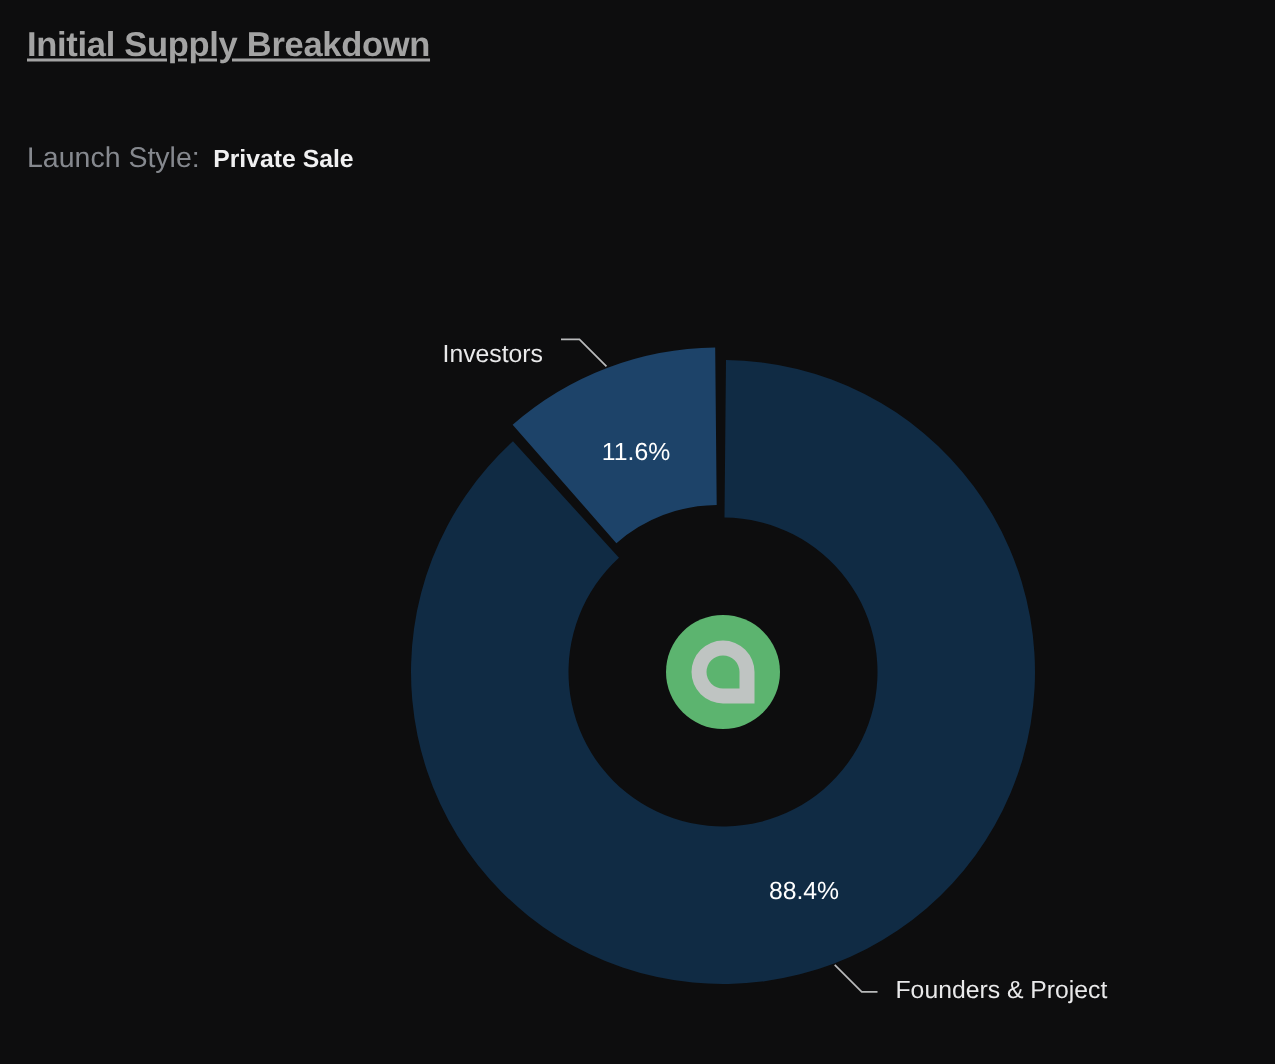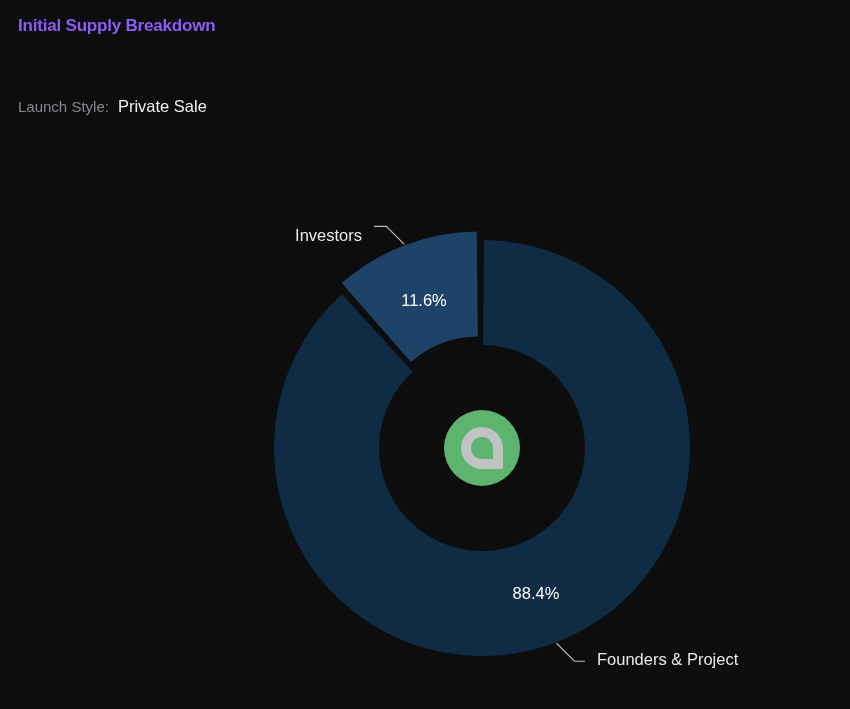--- a/index.html
+++ b/index.html
@@ -20,51 +20,52 @@
     position: absolute;
     inset: 0;
     background: #0d0d0e;
   }
 
   
   .title {
     position: absolute;
     left: 18px;
     top: 16px;
-    font-size: 17px;
+    font-size: 23px;
     font-weight: 700;
-    color: #8b5cf6;
+    color: #a3a3a3;
     letter-spacing: -0.2px;
     white-space: nowrap;
+    text-decoration: underline;
   }
   .meta-row {
     position: absolute;
     left: 18px;
     top: 94px;
     height: 24px;
     display: flex;
     align-items: center;
     white-space: nowrap;
   }
   .meta-group {
     display: flex;
     align-items: baseline;
   }
   .meta-group + .meta-group {
     margin-left: 54px;
   }
   .meta-label {
-    font-size: 15px;
+    font-size: 19px;
     color: #85888e;
     font-weight: 400;
   }
   .meta-value {
     font-size: 16.5px;
     color: #f0f0f1;
-    font-weight: 400;
+    font-weight: 700;
     margin-left: 9px;
   }
 
   
   .chart-wrap {
     position: absolute;
     left: 0;
     top: 0;
     width: 850px;
     height: 709px;

